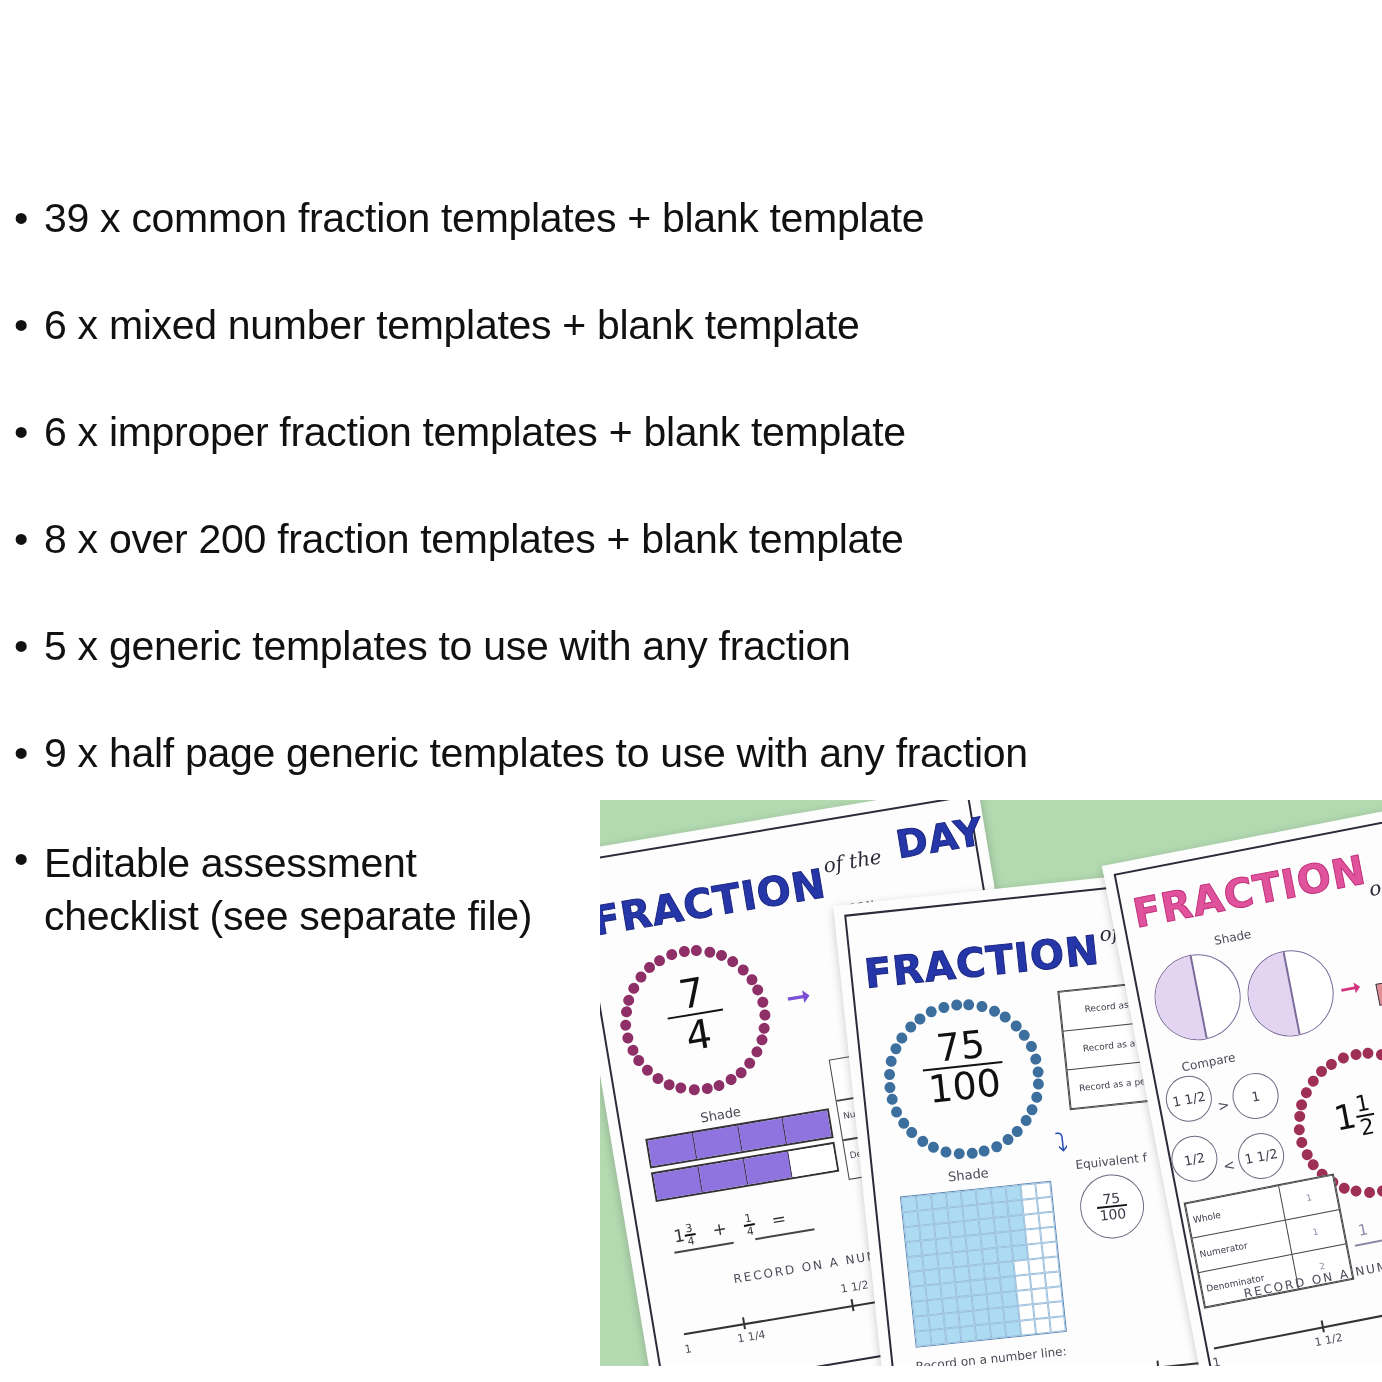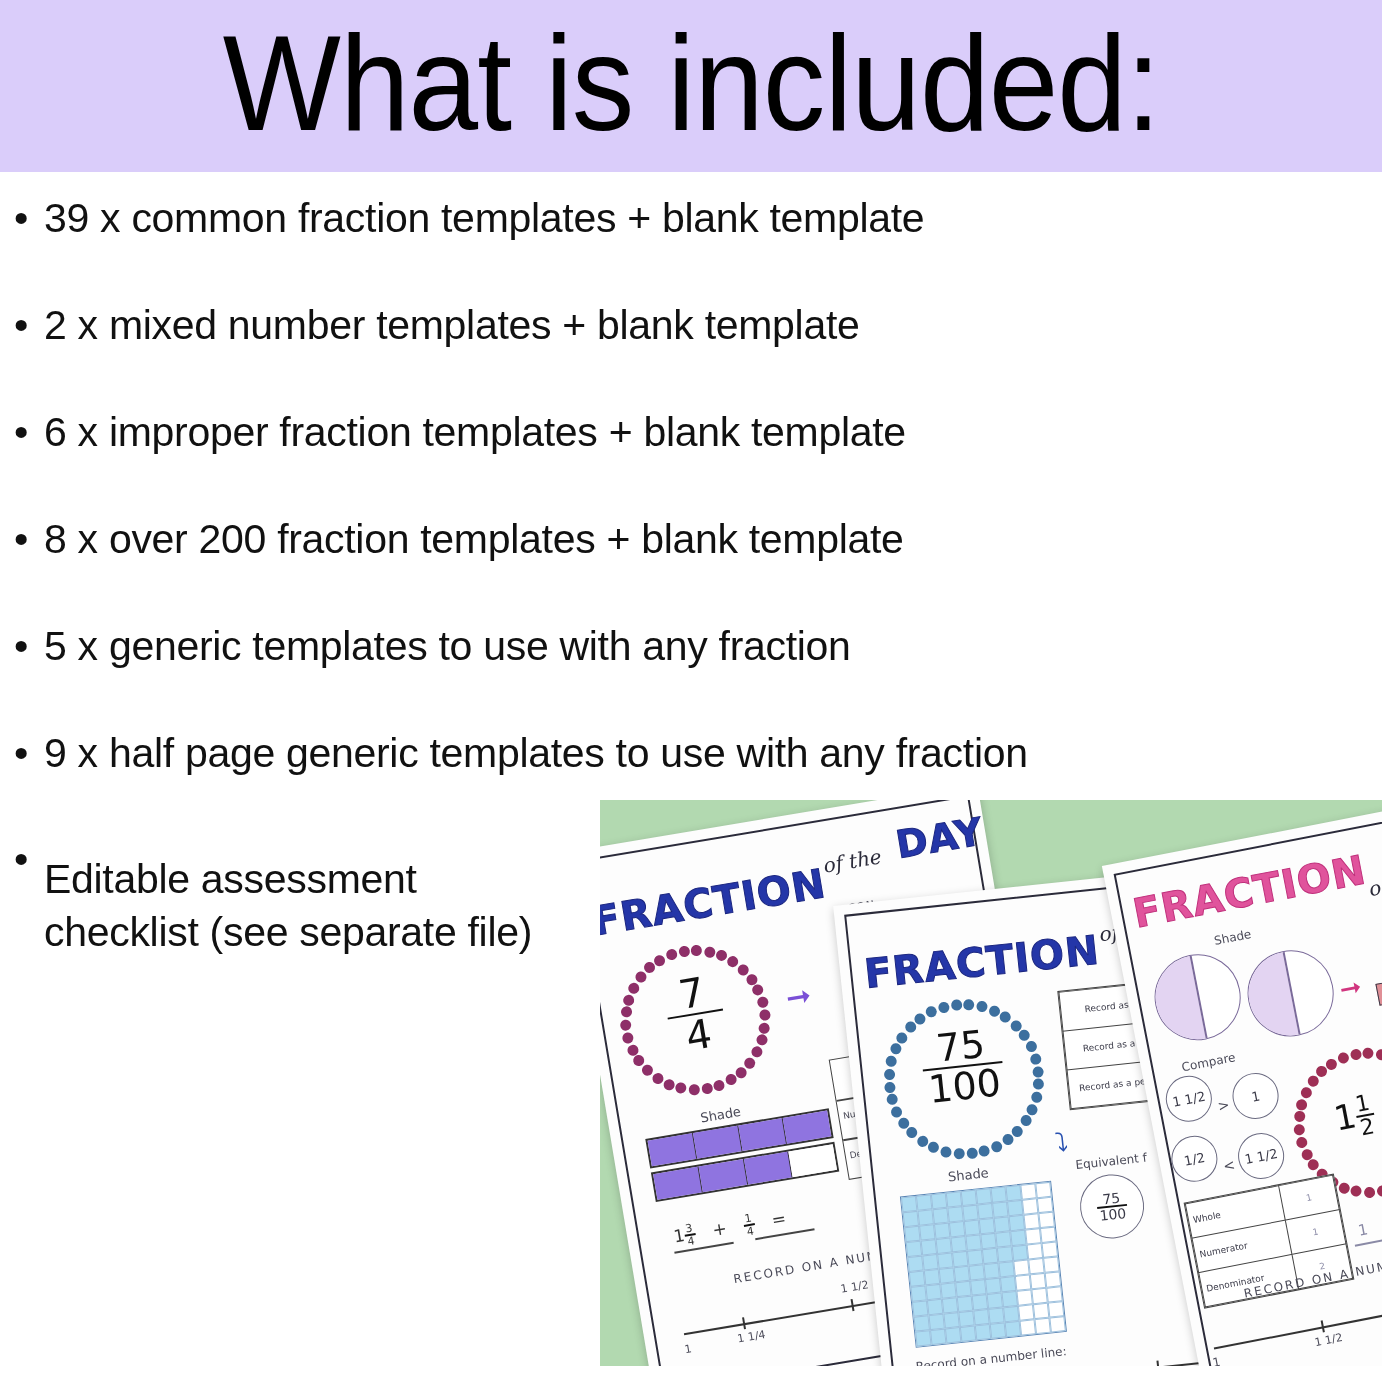--- a/index.html
+++ b/index.html
@@ -42,21 +42,21 @@
     margin-bottom:61px;
     white-space:nowrap;
   }
   .bullet .dot{
     width:30px;flex:0 0 30px;
     font-size:41px;line-height:1.12;
     color:#111;
   }
   .bullet .txt{display:block;}
   .bullet.wrap{white-space:normal;width:560px;margin-bottom:0;}
-  .bullet.wrap .txt{line-height:1.28;margin-top:16px;}
+  .bullet.wrap .txt{line-height:1.28;}
   .bullet.last{margin-top:38px;}
 
   
   .photo{
     position:absolute;left:600px;top:800px;width:782px;height:566px;
     background:#b2d9b0;overflow:hidden;
   }
   .photo-inner{position:absolute;inset:0;overflow:hidden;}
 
   
@@ -133,32 +133,29 @@
 
   .cross{position:absolute;}
   .cross i{position:absolute;background:#e08f96;border:1.5px solid #3a3a48;display:block;}
   .lbl{position:absolute;font-family:"DejaVu Sans",sans-serif;color:#4a4a58;}
 </style>
 </head>
 <body>
 
 <div class="page">
 
-  <div class="header-band">
-    <div class="header-title">What is included:</div>
-  </div>
 
   <div class="bullets">
     <div class="bullet">
       <span class="dot">•</span>
       <span class="txt">39 x common fraction templates + blank template</span>
     </div>
     <div class="bullet">
       <span class="dot">•</span>
-      <span class="txt">2 x mixed number templates + blank template</span>
+      <span class="txt">6 x mixed number templates + blank template</span>
     </div>
     <div class="bullet">
       <span class="dot">•</span>
       <span class="txt">6 x improper fraction templates + blank template</span>
     </div>
     <div class="bullet">
       <span class="dot">•</span>
       <span class="txt">8 x over 200 fraction templates + blank template</span>
     </div>
     <div class="bullet">

